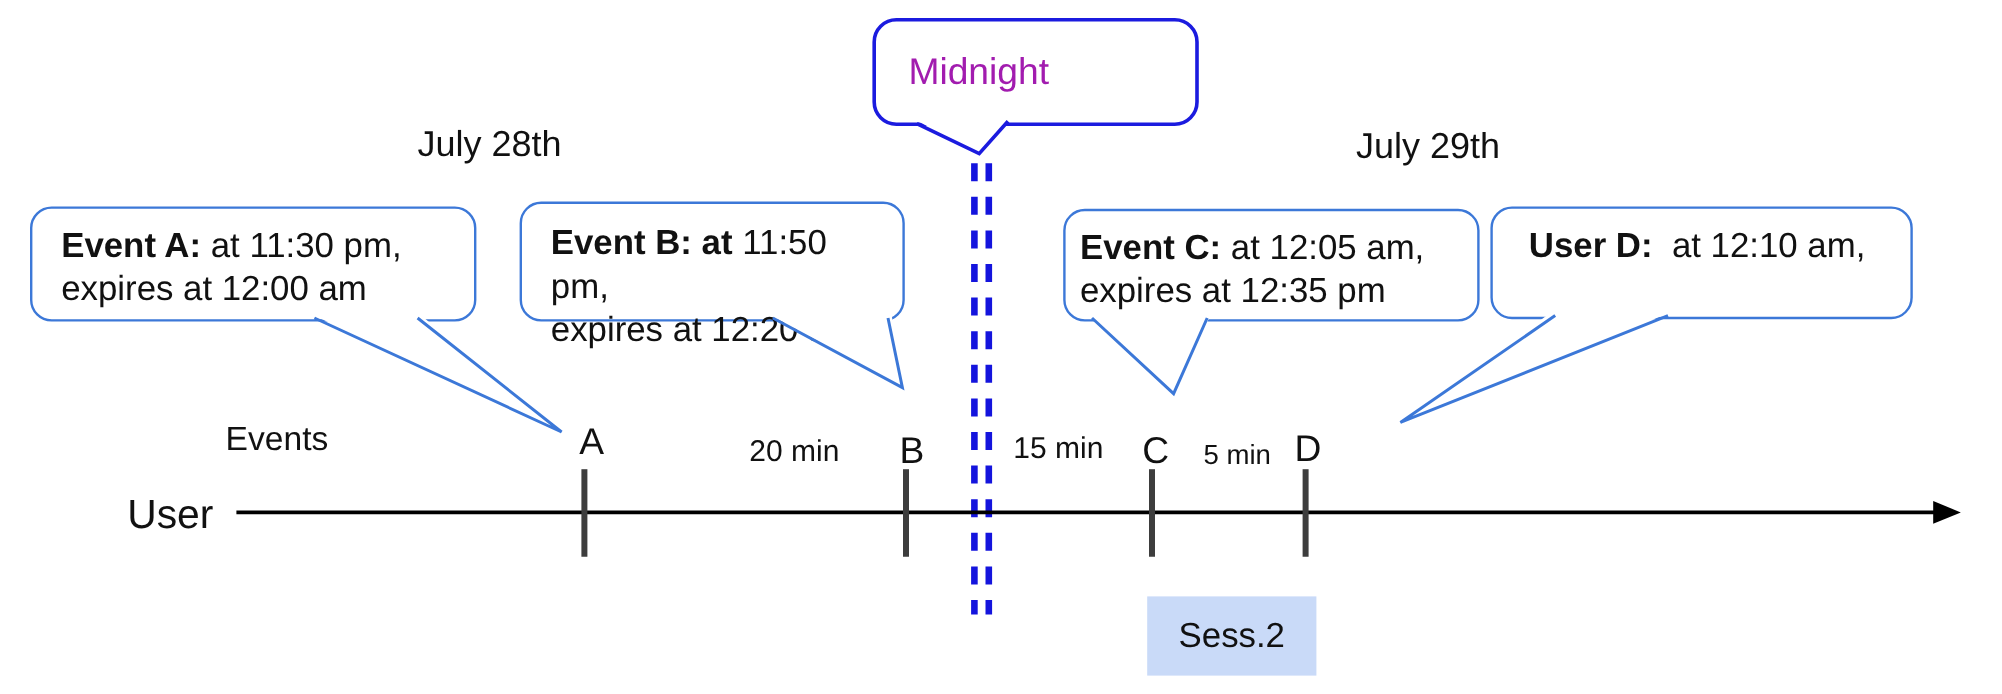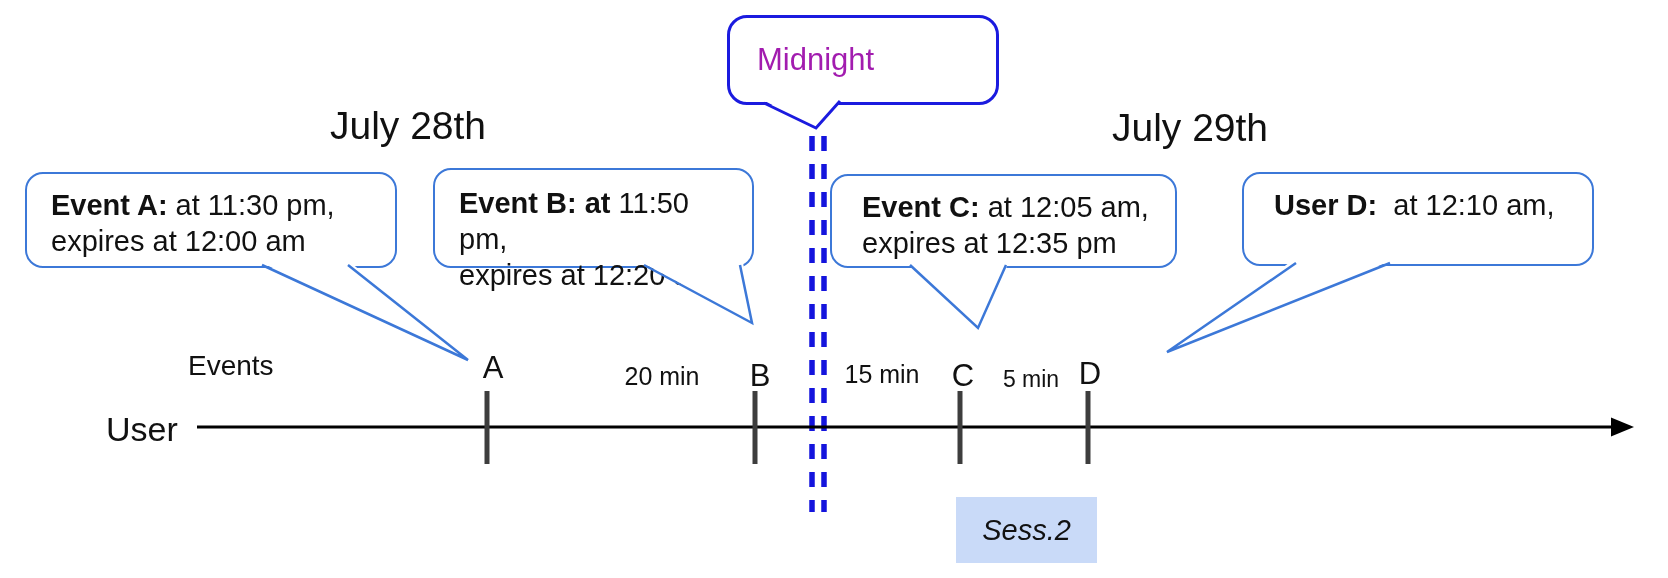--- a/index.html
+++ b/index.html
@@ -37,21 +37,21 @@
     background: #ffffff;
     display: flex; align-items: center;
     padding-left: 27px;
     font-size: 31px; color: #a21caf;
   }
 
   
   .date-heading {
     position: absolute;
     transform: translateX(-50%);
-    font-size: 39px;
+    font-size: 30px;
     color: #111111;
     white-space: nowrap;
   }
 
   
   .tl-label { position: absolute; color: #111111; white-space: nowrap; }
   .centerx { transform: translateX(-50%); }
 
   
   .session-box {
@@ -83,42 +83,42 @@
   <div class="callout" style="left:25px; top:172px; width:372px; height:96px;">
     <span class="line"><b>Event A:</b><span> at 11:30 pm,</span></span>
     <span class="line">expires at 12:00 am</span>
   </div>
 
   <div class="callout" style="left:433px; top:168px; width:321px; height:100px; padding-top:15px;">
     <span class="line"><b>Event B: at</b><span> 11:50 pm,</span></span>
     <span class="line">expires at 12:20 am</span>
   </div>
 
-  <div class="callout" style="left:830px; top:174px; width:347px; height:94px; padding-left:30px;">
+  <div class="callout" style="left:886px; top:174px; width:347px; height:94px; padding-left:12px;">
     <span class="line"><b>Event C:</b><span> at 12:05 am,</span></span>
     <span class="line">expires at 12:35 pm</span>
   </div>
 
   <div class="callout" style="left:1242px; top:172px; width:352px; height:94px; padding-left:30px;">
     <span class="line"><b>User D: </b><span> at 12:10 am,</span></span>
   </div>
 
   <div class="tl-label" style="left:188px; top:350px; font-size:28px;">Events</div>
   <div class="tl-label" style="left:106px; top:410px; font-size:34px;">User</div>
 
   <div class="tl-label centerx" style="left:493px; top:350px; font-size:31px;">A</div>
   <div class="tl-label centerx" style="left:760px; top:358px; font-size:31px;">B</div>
   <div class="tl-label centerx" style="left:963px; top:358px; font-size:31px;">C</div>
   <div class="tl-label centerx" style="left:1090px; top:356px; font-size:31px;">D</div>
 
   <div class="tl-label centerx" style="left:662px; top:362px; font-size:25px;">20 min</div>
   <div class="tl-label centerx" style="left:882px; top:360px; font-size:25px;">15 min</div>
   <div class="tl-label centerx" style="left:1031px; top:366px; font-size:23px;">5 min</div>
 
-  <div class="session-box" style="left:956px; top:497px; width:141px; height:66px;font-style:italic;">
+  <div class="session-box" style="left:956px; top:497px; width:141px; height:66px;">
     <span>Sess.2</span>
   </div>
 
   <svg id="diagram-lines" viewBox="0 0 1668 578">
 
     <line x1="812" y1="136" x2="812" y2="512" stroke="#1414dd" stroke-width="5.5" stroke-dasharray="15 13"></line>
     <line x1="824" y1="136" x2="824" y2="512" stroke="#1414dd" stroke-width="5.5" stroke-dasharray="15 13"></line>
 
     <line x1="197" y1="427" x2="1616" y2="427" stroke="#000000" stroke-width="3"></line>
     <polygon points="1611,417.5 1634,427 1611,436.5" fill="#000000"></polygon>

